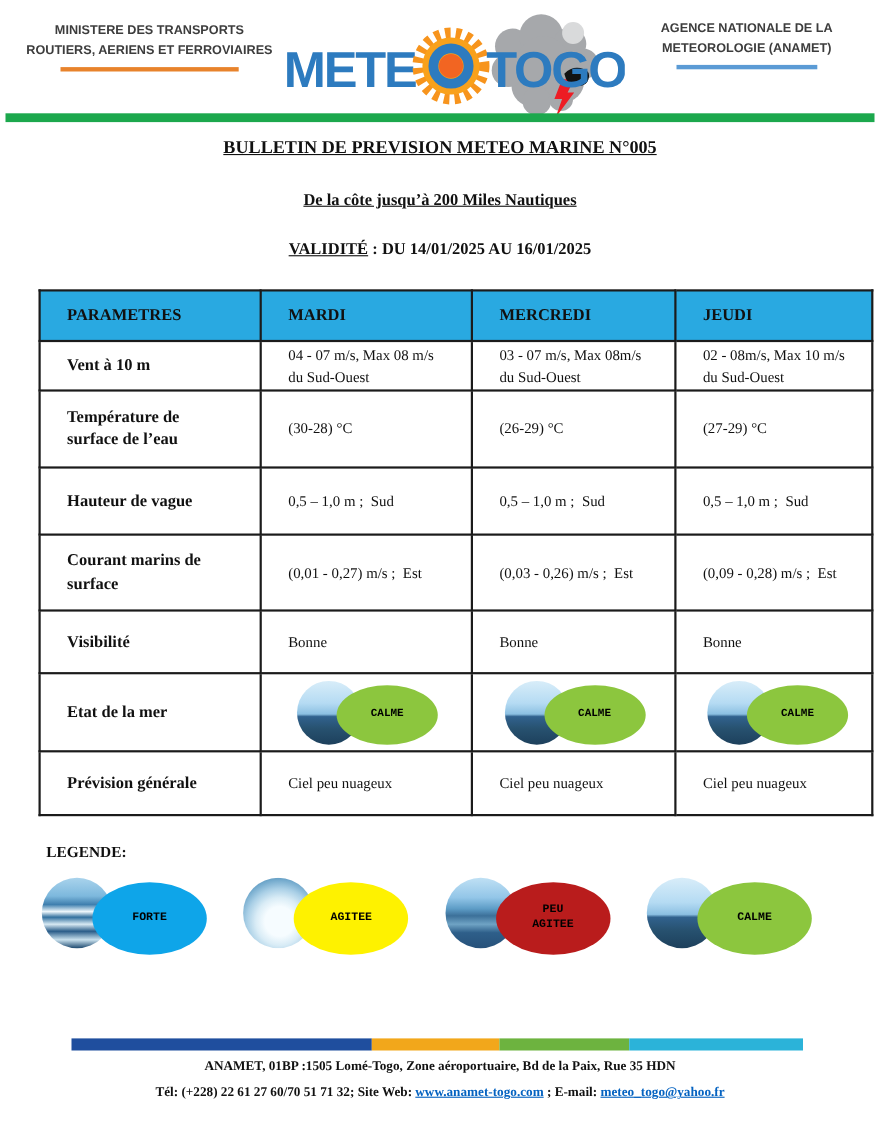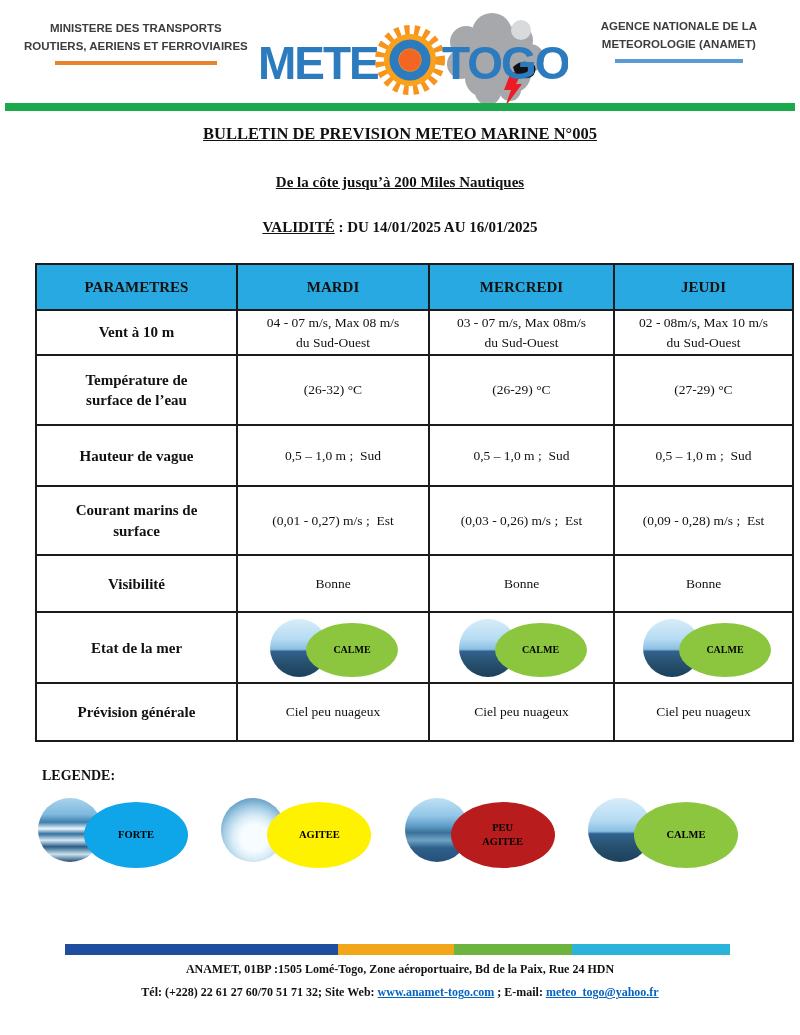--- a/index.html
+++ b/index.html
@@ -20,32 +20,32 @@
   
   .green-bar{position:absolute;left:5px;right:5px;top:103px;height:8px;background:#1ca84d;}
   
   .title{ text-align:center;font-weight:bold;}
   .title1{margin-top:32px;font-size:16.5px;text-decoration:underline;}
   .title2{margin-top:30px;font-size:15px;text-decoration:underline;}
   .title3{margin-top:28px;font-size:15px;}
   .title3 .u{text-decoration:underline;}
   
   table.main{border-collapse:collapse;table-layout:fixed;margin:27px 0 0 35px;width:757px;}
-  table.main td,table.main th{border:2px solid #1b1b1b;text-align:center;vertical-align:middle;padding:2px 24px;box-sizing:border-box;}
+  table.main td,table.main th{border:2px solid #1b1b1b;text-align:left;vertical-align:middle;padding:2px 24px;box-sizing:border-box;}
   table.main th{background:#29a9e1;height:46px;font-size:15px;font-weight:bold;}
   td.param{font-weight:bold;font-size:15px;line-height:1.35;}
   td.val{font-size:13.5px;line-height:1.45;white-space:pre-wrap;}
   tr.r-vent td{height:39px;} tr.r-temp td{height:70px;} tr.r-vague td{height:61px;}
   tr.r-courant td{height:69px;} tr.r-visi td{height:57px;} tr.r-etat td{height:71px;} tr.r-prev td{height:58px;}
   
   .sea{position:relative;width:134px;height:62px;margin:0 auto;}
   .sea-photo{position:absolute;left:4px;top:2px;width:58px;height:58px;border-radius:50%;}
   .sea-ellipse{position:absolute;left:40px;top:6px;width:92px;height:54px;border-radius:50%;
     display:flex;flex-direction:column;align-items:center;justify-content:center;
-    font-family:Liberation Serif, serif;font-weight:bold;font-size:10px;color:#000;line-height:1.3;}
+    font-family:Liberation Mono, monospace;font-weight:bold;font-size:10px;color:#000;line-height:1.3;}
   .photo-calme{background:linear-gradient(to bottom,#d8edf9 0%,#b5dbf3 35%,#8cc0e2 52%,#31628e 56%,#27516f 75%,#1d405c 100%);}
   .photo-forte{background:linear-gradient(to bottom,#a9d3ec 0%,#7db8dd 26%,#3f7fae 38%,#eef7fb 48%,#33719f 56%,#d7e9f3 66%,#2a5d89 76%,#c9e1ee 88%,#1e4a70 100%);}
   .photo-agitee{background:radial-gradient(circle at 52% 62%,#f6fcff 0 26%,#d9ecf6 42%,#a9cfe6 58%,#6fa7cb 74%,#3d7099 100%),linear-gradient(to bottom,#9ccbe9 0 22%,#cde6f4 100%);background-blend-mode:normal;}
   .photo-peu{background:linear-gradient(to bottom,#bfe0f4 0%,#93c6e8 28%,#5d9cc6 44%,#3c7099 54%,#6fa3c4 66%,#2e5f8a 78%,#27517a 100%);}
   .ell-calme{background:#8cc63e;}
   .ell-forte{background:#0ea5e9;}
   .ell-agitee{background:#fef200;}
   .ell-peu{background:#b91c1c;}
   
   .legend-title{margin:26px 0 0 42px;font-size:14px;font-weight:bold;}
@@ -133,21 +133,21 @@
     <th>JEUDI</th>
   </tr>
   <tr class="r-vent">
     <td class="param">Vent à 10 m</td>
     <td class="val">04 - 07 m/s, Max 08 m/s du Sud-Ouest</td>
     <td class="val">03 - 07 m/s, Max 08m/s du Sud-Ouest</td>
     <td class="val">02 - 08m/s, Max 10 m/s du Sud-Ouest</td>
   </tr>
   <tr class="r-temp">
     <td class="param">Température de surface de l’eau</td>
-    <td class="val">(26-32) °C</td>
+    <td class="val">(30-28) °C</td>
     <td class="val">(26-29) °C</td>
     <td class="val">(27-29) °C</td>
   </tr>
   <tr class="r-vague">
     <td class="param">Hauteur de vague</td>
     <td class="val">0,5 – 1,0 m ;  Sud</td>
     <td class="val">0,5 – 1,0 m ;  Sud</td>
     <td class="val">0,5 – 1,0 m ;  Sud</td>
   </tr>
   <tr class="r-courant">
@@ -221,15 +221,15 @@
   </div>
 </div>
 
 <div class="footer">
   <div class="footer-bar">
     <div class="fb-seg1"></div>
     <div class="fb-seg2"></div>
     <div class="fb-seg3"></div>
     <div class="fb-seg4"></div>
   </div>
-  <div class="footer-text">ANAMET, 01BP :1505 Lomé-Togo, Zone aéroportuaire, Bd de la Paix, Rue 24 HDN</div>
+  <div class="footer-text">ANAMET, 01BP :1505 Lomé-Togo, Zone aéroportuaire, Bd de la Paix, Rue 35 HDN</div>
   <div class="footer-text"><span>Tél: (+228) 22 61 27 60/70 51 71 32; Site Web: </span><a href="#">www.anamet-togo.com</a><span> ; E-mail: </span><a href="#">meteo_togo@yahoo.fr</a></div>
 </div>
 
 </body></html>

